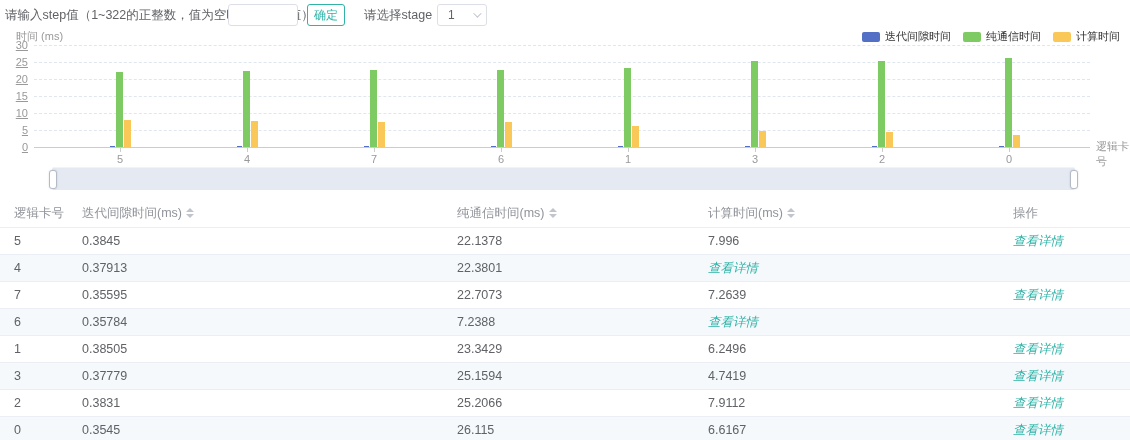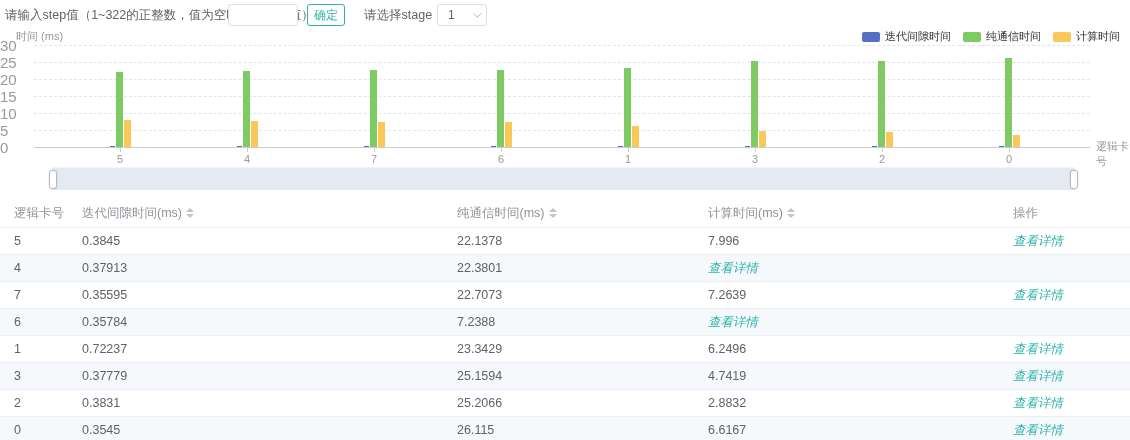--- a/index.html
+++ b/index.html
@@ -32,22 +32,22 @@
   #y-axis-name { position:absolute; left:16px; top:1px; font-size:11px; color:#999; }
   #x-axis-name { position:absolute; left:1096px; top:111px; font-size:11px; color:#999; }
   #legend { position:absolute; right:10px; top:1px; display:flex; gap:12px;
     align-items:center; }
   .legend-item { display:flex; align-items:center; gap:5px; cursor:pointer; }
   .legend-marker { width:18px; height:10px; border-radius:2px; }
   .legend-label { font-size:11px; color:#333; }
   .gridline { position:absolute; left:34px; width:1056px; height:0;
     border-top:1px dashed #e0e6f0; }
   .gridline.axis-zero { border-top:1px solid #ccc; }
-  .y-tick-label { position:absolute; left:0; width:28px; text-align:left;
-    font-size:15px; color:#999; transform:translateY(-50%); }
+  .y-tick-label { position:absolute; left:0; width:28px; text-align:right;
+    font-size:11px; color:#999; transform:translateY(-50%);text-decoration:underline; }
   .axis-tick { position:absolute; top:119px; width:0; height:5px;
     border-left:1px solid #ccc; }
   .bar-group { position:absolute; display:flex; align-items:flex-end; gap:1px; }
   .bar { width:7px; }
   .bar.s0 { width:5px; }
   .x-cat-label { position:absolute; top:125px; width:40px; text-align:center;
     font-size:11px; color:#999; transform:translateX(-50%); }
 
   
   #datazoom { position:absolute; left:52px; top:167px; width:1023px; height:23px;
@@ -238,37 +238,37 @@
           <div class="td"><a class="view-link">查看详情</a></div>
         </div>
         <div class="tr body-row zebra">
           <div class="td">6</div>
           <div class="td">0.35784</div>
           <div class="td">7.2388</div>
           <div class="td"><a class="view-link">查看详情</a></div>
         </div>
         <div class="tr body-row">
           <div class="td">1</div>
-          <div class="td">0.72237</div>
+          <div class="td">0.38505</div>
           <div class="td">23.3429</div>
           <div class="td">6.2496</div>
           <div class="td"><a class="view-link">查看详情</a></div>
         </div>
         <div class="tr body-row zebra">
           <div class="td">3</div>
           <div class="td">0.37779</div>
           <div class="td">25.1594</div>
           <div class="td">4.7419</div>
           <div class="td"><a class="view-link">查看详情</a></div>
         </div>
         <div class="tr body-row">
           <div class="td">2</div>
           <div class="td">0.3831</div>
           <div class="td">25.2066</div>
-          <div class="td">2.8832</div>
+          <div class="td">7.9112</div>
           <div class="td"><a class="view-link">查看详情</a></div>
         </div>
         <div class="tr body-row zebra">
           <div class="td">0</div>
           <div class="td">0.3545</div>
           <div class="td">26.115</div>
           <div class="td">6.6167</div>
           <div class="td"><a class="view-link">查看详情</a></div>
         </div>
       </div>

